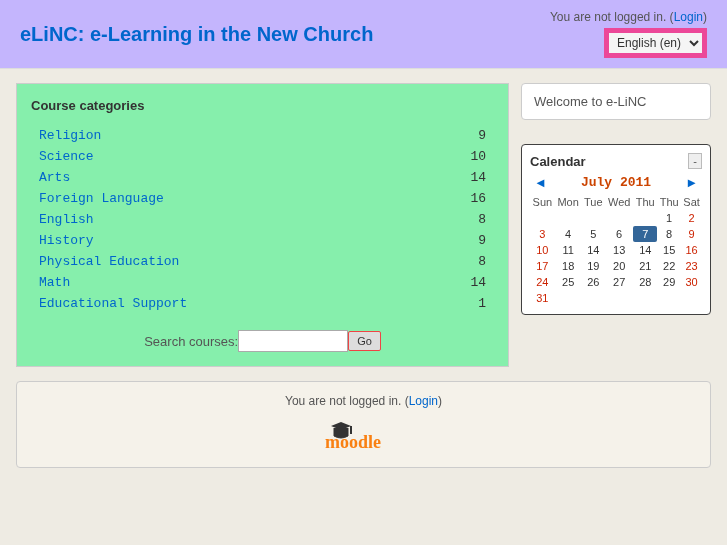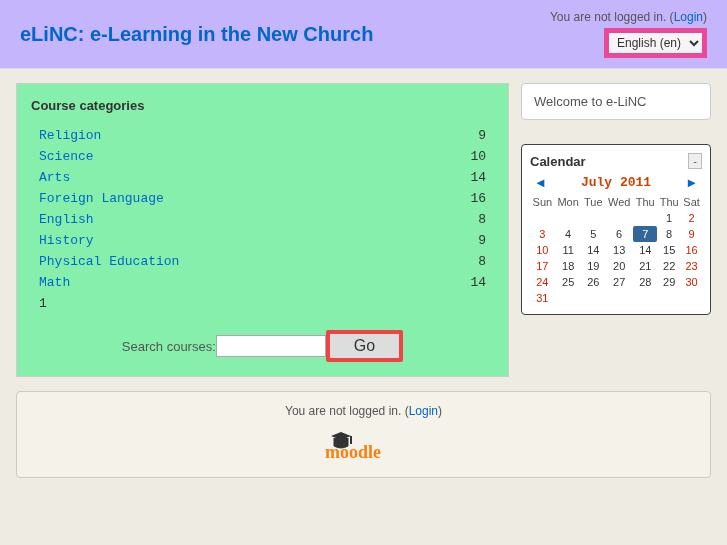--- a/index.html
+++ b/index.html
@@ -100,23 +100,23 @@
       color: #555;
     }
     .search-input {
       border: 1px solid #aaa;
       padding: 3px 5px;
       font-size: 12px;
       width: 110px;
     }
     .go-button {
       background: #ddd;
-      border: 4px solid #ef4444;
-      padding: 3px 24px;
-      font-size: 16px;
+      border: 1px solid #ef4444;
+      padding: 3px 8px;
+      font-size: 11px;
       cursor: pointer;
       color: #333;
       border-radius: 2px;
     }
     
     .right-panel {
       width: 190px;
       display: flex;
       flex-direction: column;
       gap: 24px;
@@ -277,20 +277,21 @@
           </li>
           <li class="category-item">
             <a class="category-name" href="#">Physical Education</a>
             <span class="category-count">8</span>
           </li>
           <li class="category-item">
             <a class="category-name" href="#">Math</a>
             <span class="category-count">14</span>
           </li>
           <li class="category-item">
+            <a class="category-name" href="#">Educational Support</a>
             <span class="category-count">1</span>
           </li>
         </ul>
       <div class="search-row">
         <label class="search-label">Search courses:</label>
         <input class="search-input" type="text" style="">
         <button class="go-button">Go</button>
       </div>
     </div>
 

